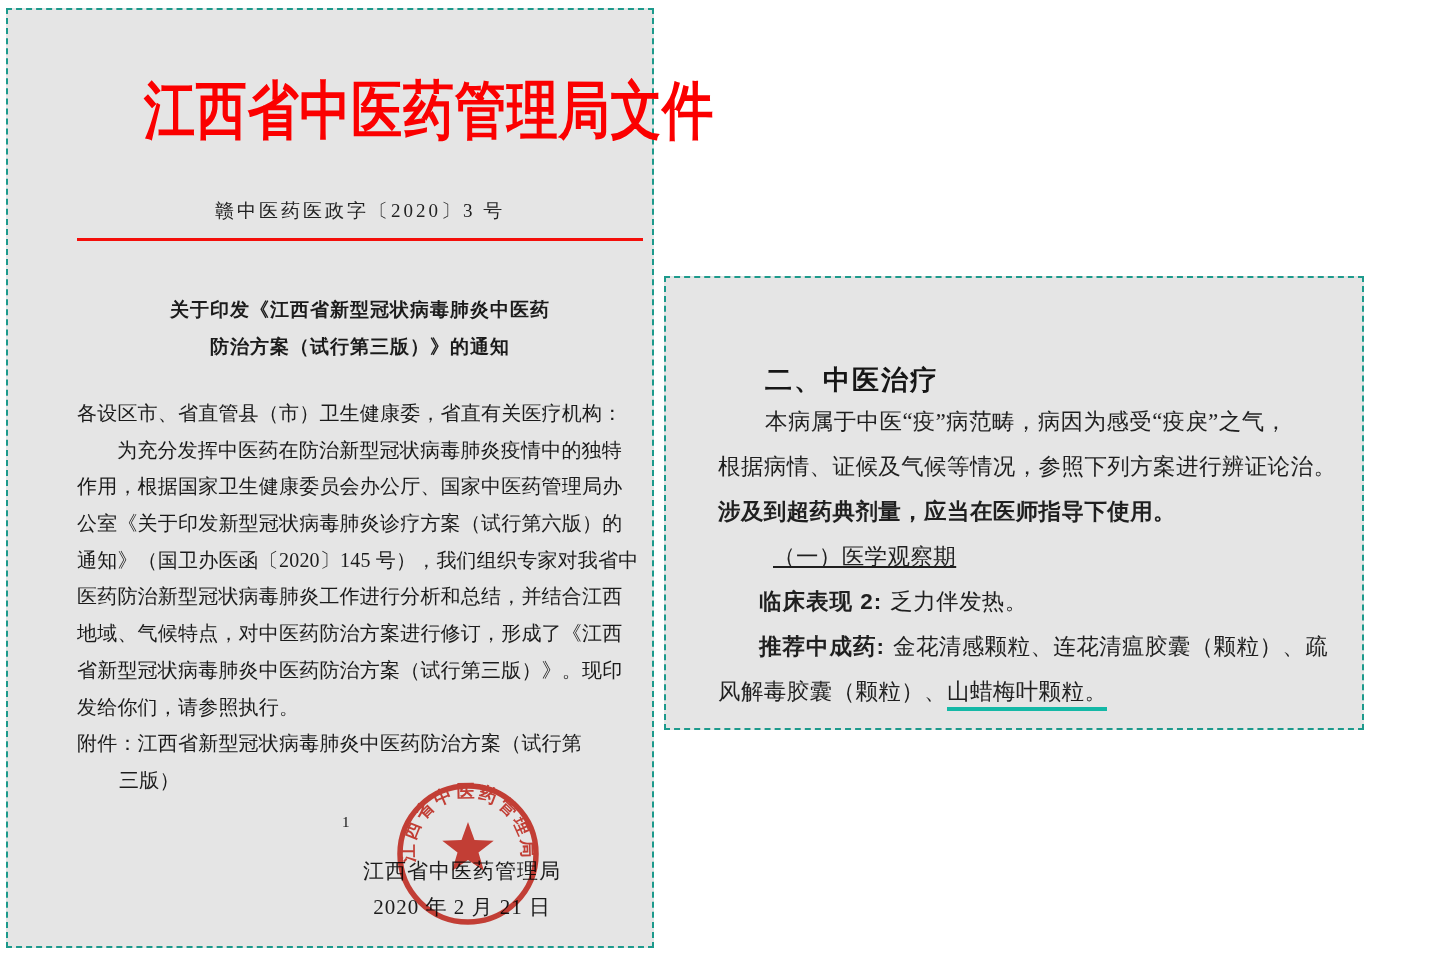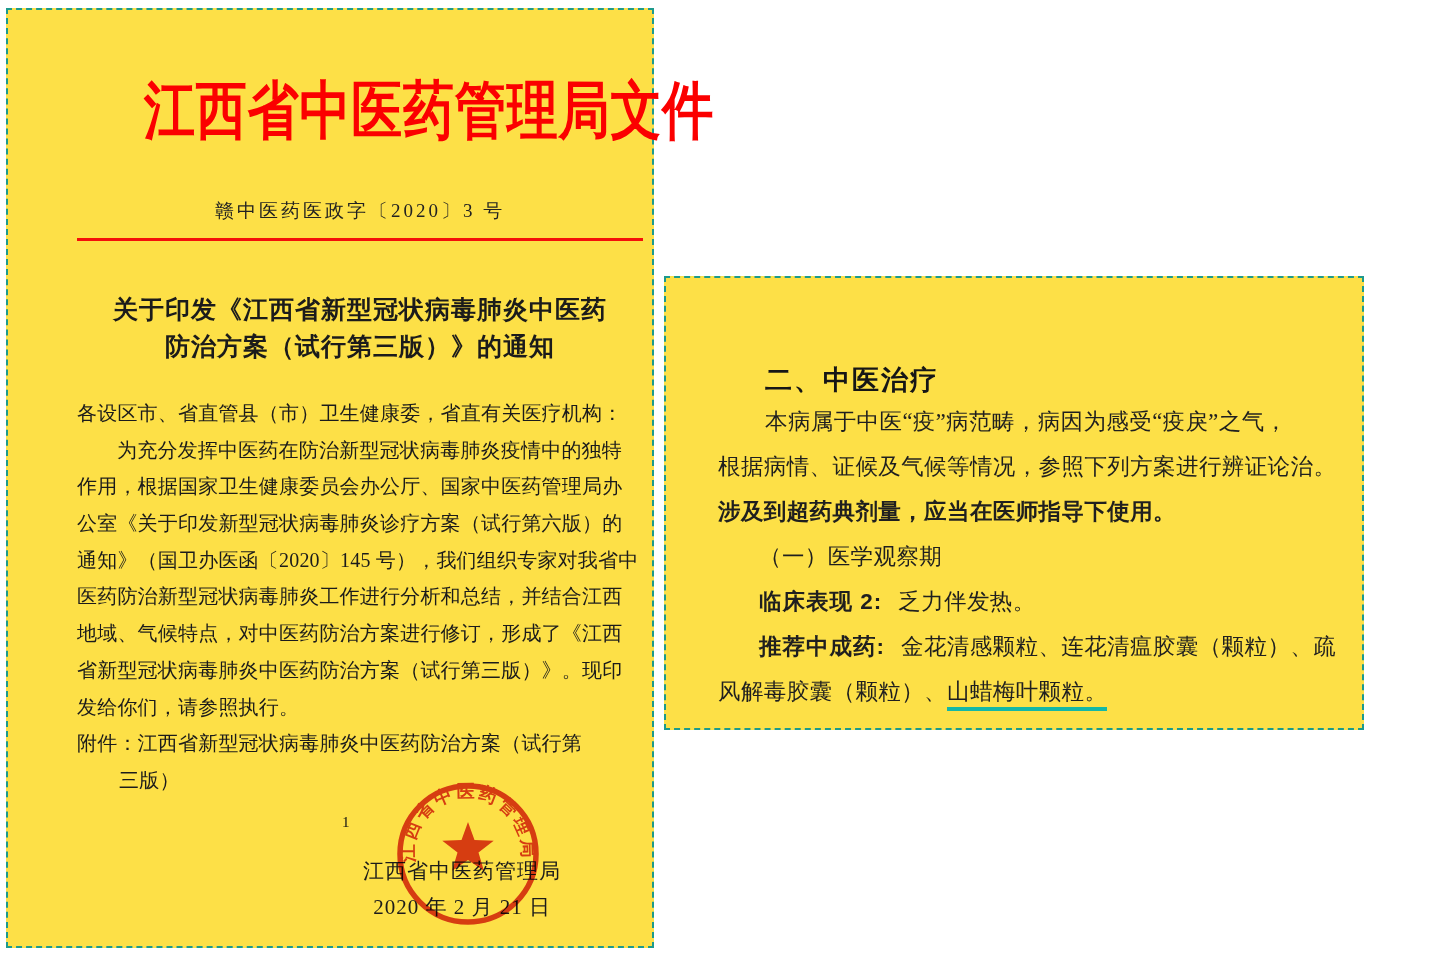--- a/index.html
+++ b/index.html
@@ -9,21 +9,21 @@
     -webkit-font-smoothing:antialiased;
   }
   #canvas{
     position:relative;
     width:1448px;height:954px;
     background:#ffffff;
     overflow:hidden;
   }
   .page{
     position:absolute;
-    background:#fde047;
+    background:#e5e5e5;
     border:2px dashed #1d9a8c;
     box-sizing:border-box;
   }
   #page-left{left:6px;top:8px;width:648px;height:940px;}
   #page-right{left:664px;top:276px;width:700px;height:454px;}
 
   
   .masthead-wrap{
     position:absolute;left:69px;top:58px;width:566px;
     text-align:center;white-space:nowrap;
@@ -39,21 +39,21 @@
     position:absolute;left:69px;top:188px;width:566px;
     text-align:center;font-size:19px;letter-spacing:3px;color:#222;
     white-space:nowrap;
   }
   .red-rule{
     position:absolute;left:69px;top:228px;width:566px;height:3px;
     background:#f40f0a;
   }
   .notice-title{
     position:absolute;left:40px;top:281px;width:624px;
-    text-align:center;font-weight:bold;font-size:25px;line-height:37px;
+    text-align:center;font-weight:bold;font-size:19px;line-height:37px;
     letter-spacing:1px;white-space:nowrap;
   }
   .body-text{
     position:absolute;left:69px;top:385px;width:572px;
     font-size:20px;line-height:36.7px;white-space:nowrap;
     letter-spacing:0.2px;
   }
   .body-line{height:36.7px;}
   .indent-2em{text-indent:2em;}
   .attach-line2{margin-left:42px;}
@@ -81,21 +81,21 @@
   }
   .r-line{
     position:absolute;left:52px;width:630px;
     font-size:22.5px;letter-spacing:0.4px;color:#1f1f1f;
     white-space:nowrap;
   }
   .r-indent{left:99px;}
   .r-bold-label{
     font-family:"Liberation Sans","DejaVu Sans",sans-serif;
     font-weight:bold;letter-spacing:1px;
-    margin-right:16px;
+    margin-right:8px;
   }
   .r-underline{
     border-bottom:4px solid #14b8a6;
     padding-bottom:3px;
   }
 </style>
 </head>
 <body>
 
 <div id="canvas">
@@ -149,21 +149,21 @@
   </div>
 
   <div class="page" id="page-right">
 
     <div class="r-heading">二、中医治疗</div>
 
     <div class="r-line r-indent" style="top:128px;">本病属于中医“疫”病范畴，病因为感受“疫戾”之气，</div>
     <div class="r-line" style="top:173px;">根据病情、证候及气候等情况，参照下列方案进行辨证论治。</div>
     <div class="r-line" style="top:218px;font-weight:bold;">涉及到超药典剂量，应当在医师指导下使用。</div>
 
-    <div class="r-line" style="left:93px;top:263px;">（一）医学观察期</div>
+    <div class="r-line" style="left:107px;top:263px;text-decoration:underline;">（一）医学观察期</div>
 
     <div class="r-line" style="left:93px;top:308px;">
       <span class="r-bold-label">临床表现 2:</span><span>乏力伴发热。</span>
     </div>
 
     <div class="r-line" style="left:93px;top:353px;">
       <span class="r-bold-label">推荐中成药:</span><span>金花清感颗粒、连花清瘟胶囊（颗粒）、疏</span>
     </div>
 
     <div class="r-line" style="top:398px;">

